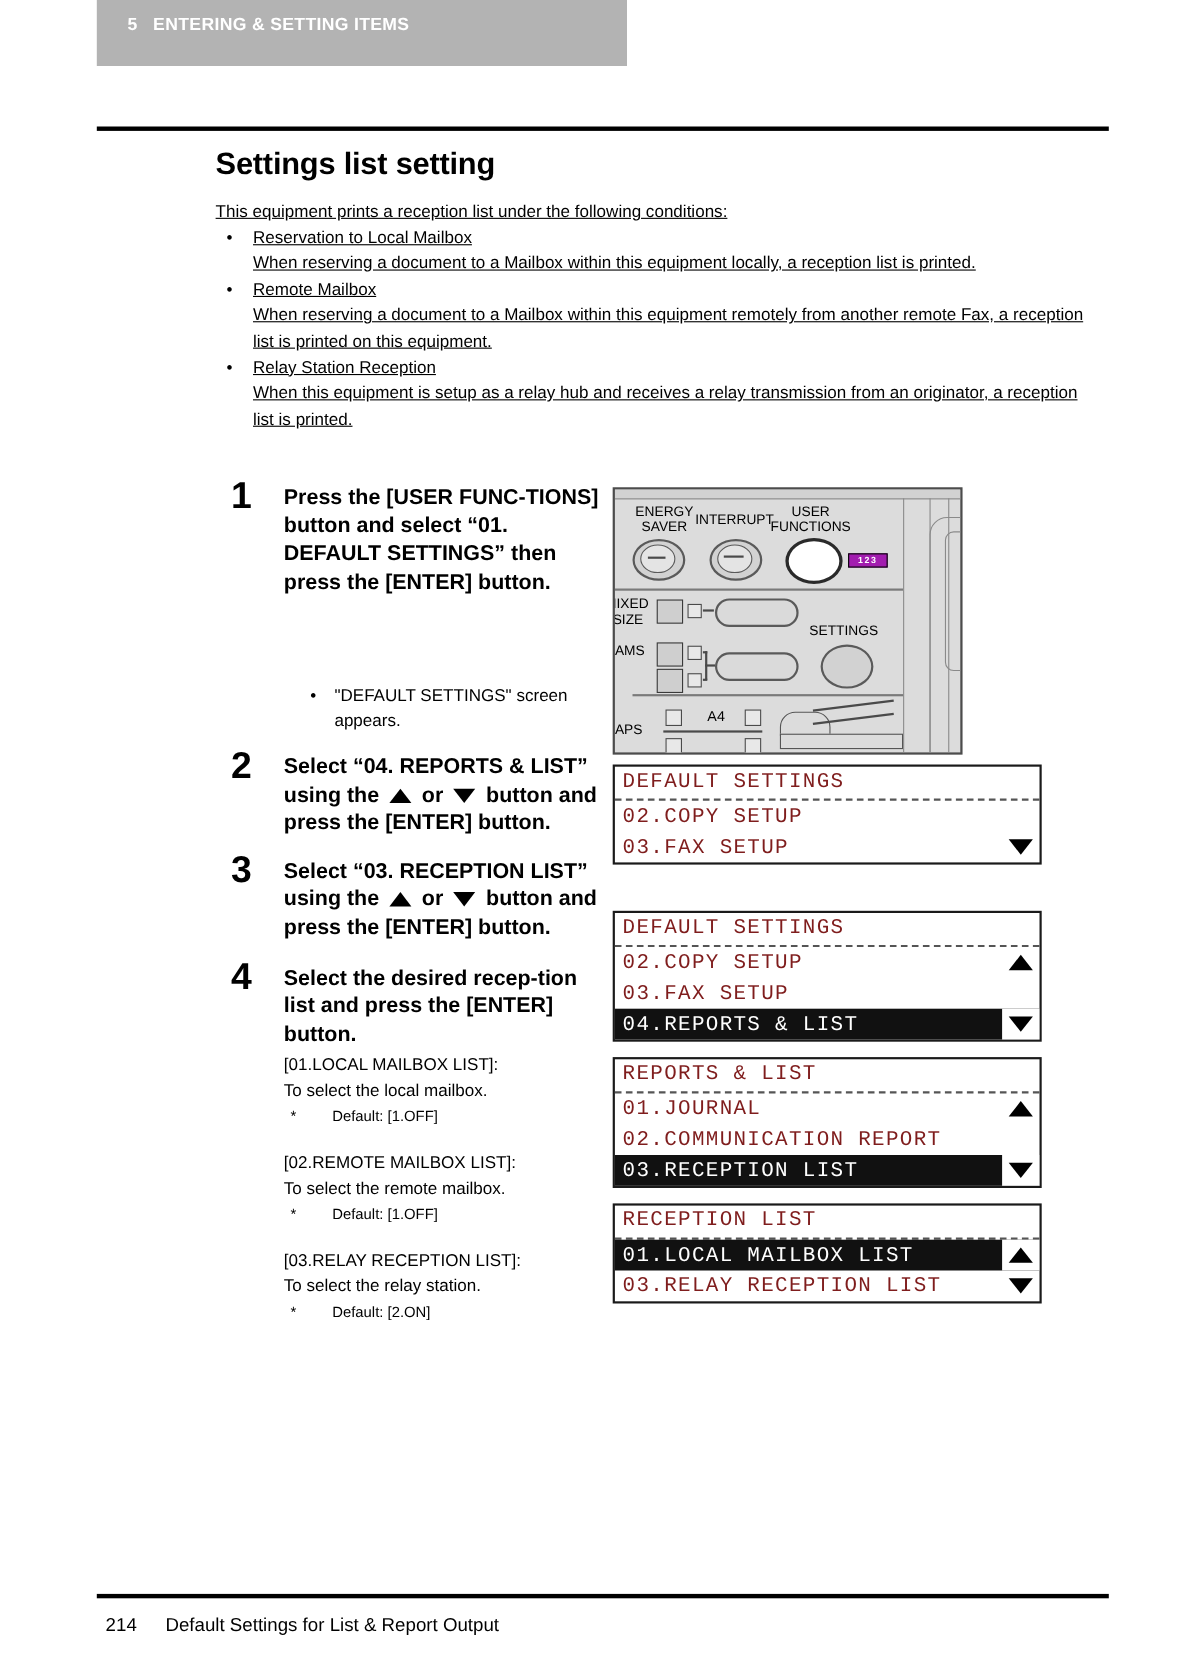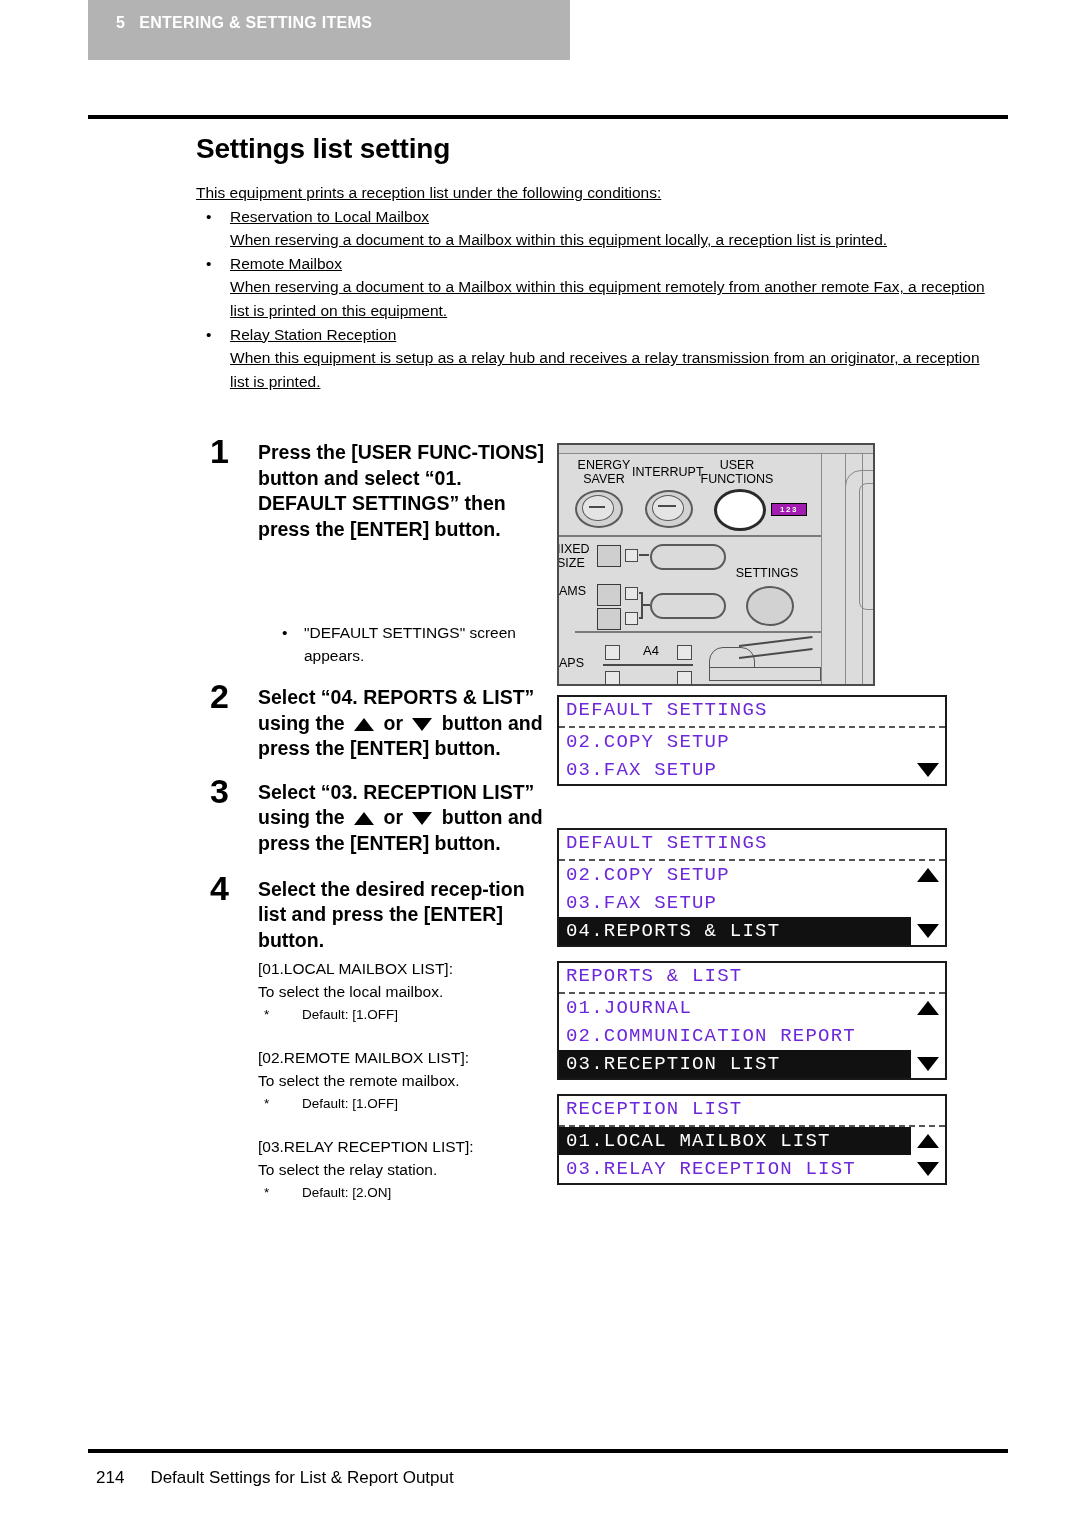--- a/index.html
+++ b/index.html
@@ -249,21 +249,21 @@
     font-family: "Liberation Mono", "DejaVu Sans Mono", monospace;
   }
   .lcd-row {
     height: 28px;
     line-height: 28px;
     font-size: 19px;
     letter-spacing: 1.2px;
     padding-left: 7px;
     white-space: nowrap;
     position: relative;
-    color: #6d28d9;
+    color: #7f1d1d;
   }
   .lcd-row.title {
     border-bottom: 2px dashed #555;
     height: 29px;
     line-height: 27px;
   }
   .lcd-row.sel {
     background: #111111;
     color: #ffffff;
   }

